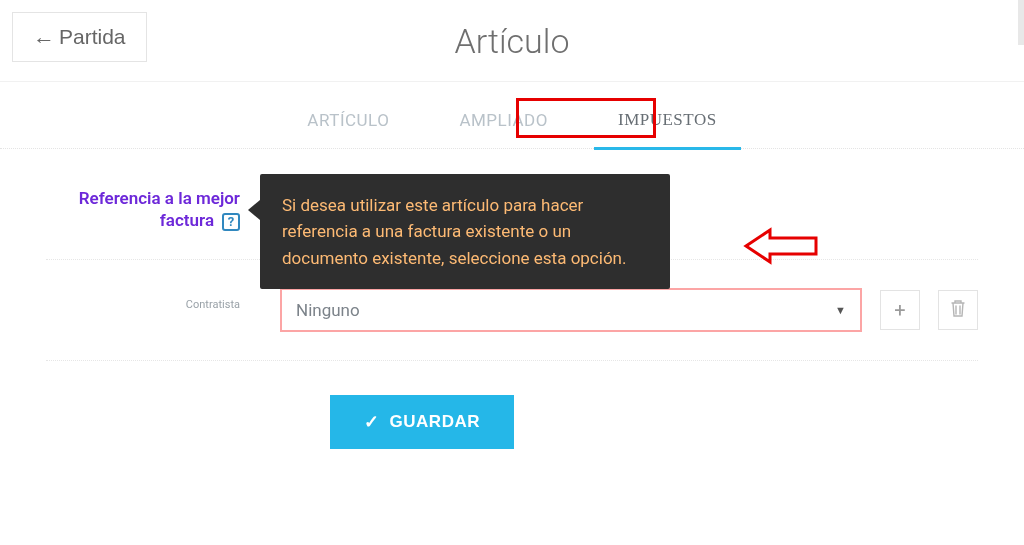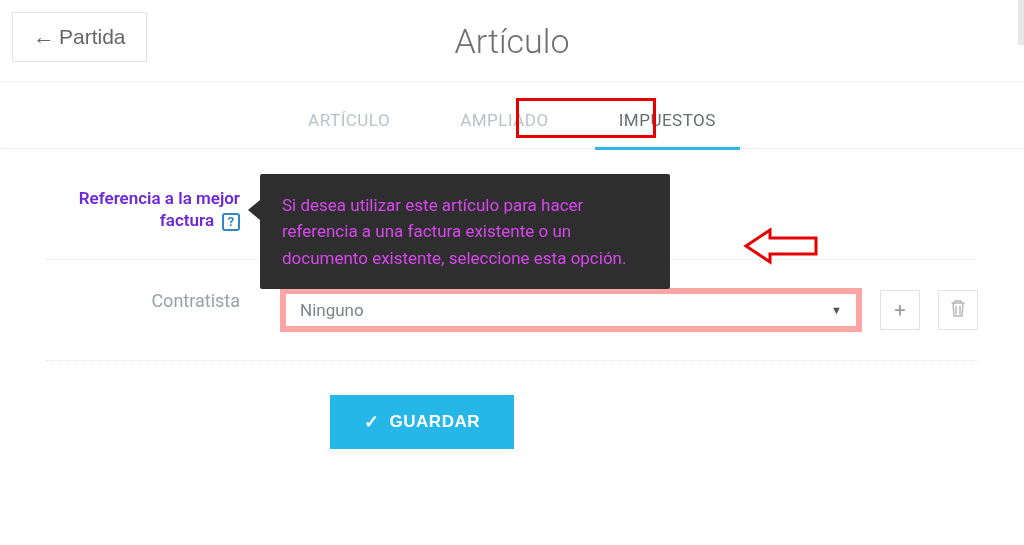--- a/index.html
+++ b/index.html
@@ -56,20 +56,21 @@
   .tab {
     font-size: 17px;
     letter-spacing: 0.5px;
     color: #b9c2c9;
     cursor: pointer;
     padding: 6px 10px;
     position: relative;
   }
   .tab.active {
     color: #676e74;
+    font-family: Liberation Serif, serif;
   }
   .tab.active::after {
     content: "";
     position: absolute;
     left: -14px;
     right: -14px;
     bottom: -14px;
     height: 3px;
     background: #29b8e9;
   }
@@ -94,23 +95,23 @@
     padding-right: 10px;
     padding-top: 2px;
   }
   .label-main {
     font-size: 17px;
     font-weight: 600;
     color: #6d28d9;
     line-height: 1.3;
   }
   .label-sub {
-    font-size: 18px;
+    font-size: 11px;
     color: #9aa2a8;
-    margin-top: 0;
+    margin-top: 8px;
   }
   .help-icon {
     display: inline-flex;
     align-items: center;
     justify-content: center;
     width: 18px;
     height: 18px;
     border: 2px solid #3188bf;
     border-radius: 3px;
     color: #3188bf;
@@ -123,21 +124,21 @@
   .field-col {
     flex: 1;
     padding-left: 30px;
     display: flex;
     align-items: center;
     gap: 18px;
   }
   .select {
     flex: 1;
     height: 44px;
-    border: 6px solid #fca5a5;
+    border: 2px solid #fca5a5;
     background: #fff;
     padding: 0 14px;
     display: flex;
     align-items: center;
     justify-content: space-between;
     font-size: 17px;
     color: #7c838a;
     cursor: pointer;
   }
   .select-caret {
@@ -155,21 +156,21 @@
     cursor: pointer;
     color: #9b9b9b;
     font-size: 20px;
   }
   .tooltip {
     position: absolute;
     left: 260px;
     top: 174px;
     width: 410px;
     background: #2e2e2e;
-    color: #d946ef;
+    color: #fdba74;
     padding: 18px 22px;
     font-size: 17px;
     line-height: 1.55;
     border-radius: 2px;
     z-index: 10;
   }
   .tooltip::before {
     content: "";
     position: absolute;
     left: -12px;

